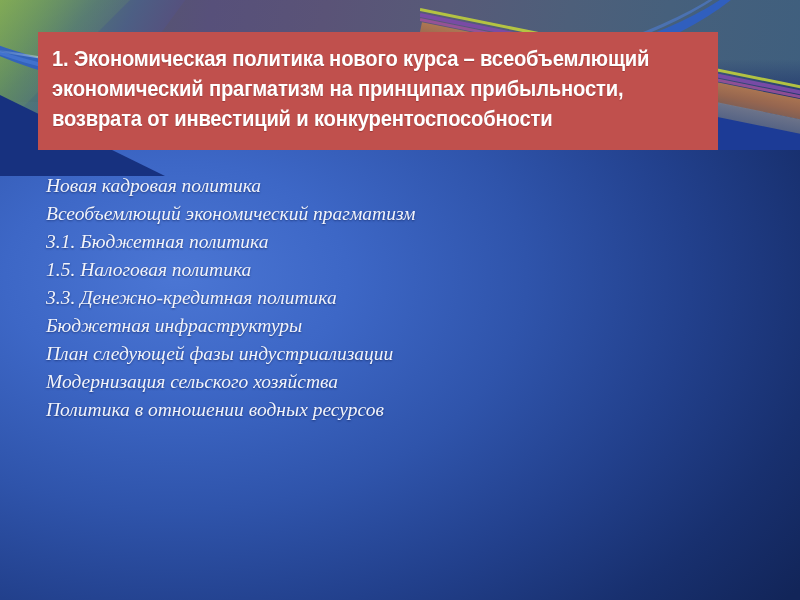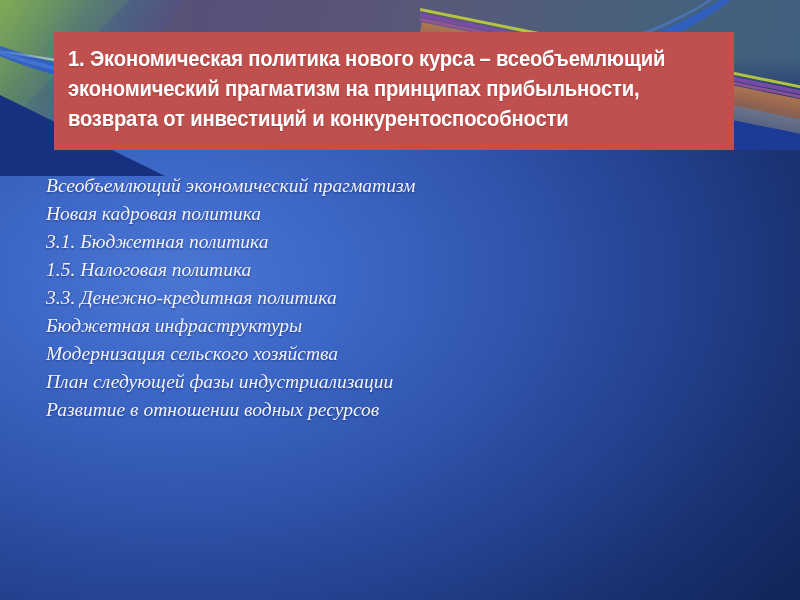--- a/index.html
+++ b/index.html
@@ -135,21 +135,20 @@
   .s-navy   { top: 88px;  height: 150px; background: #1c3b96; }
 
   
   .title-box {
     position: absolute;
     left: 38px; top: 32px;
     width: 680px; height: 118px;
     background: #c0504d;
     box-sizing: border-box;
     padding: 12px 14px 0 14px;
-    margin-left: 16px;
   }
   .title-text {
     margin: 0;
     color: #ffffff;
     font-family: "Liberation Sans", sans-serif;
     font-weight: bold;
     font-size: 21.5px;
     line-height: 30px;
     letter-spacing: -0.2px;
     transform: scaleX(0.94);
@@ -199,24 +198,24 @@
     <div class="stripe s-tan"></div>
     <div class="stripe s-gray"></div>
     <div class="stripe s-navy"></div>
   </div>
 
   <div class="title-box">
     <h1 class="title-text">1. Экономическая политика нового курса – всеобъемлющий экономический прагматизм на принципах прибыльности, возврата от инвестиций и конкурентоспособности</h1>
   </div>
 
   <div class="body-list">
+      <div class="list-line">Новая кадровая политика</div>
       <div class="list-line">Всеобъемлющий экономический прагматизм</div>
-      <div class="list-line">Новая кадровая политика</div>
       <div class="list-line">3.1. Бюджетная политика</div>
       <div class="list-line">1.5. Налоговая политика</div>
       <div class="list-line">3.3. Денежно-кредитная политика</div>
       <div class="list-line">Бюджетная инфраструктуры</div>
+      <div class="list-line">План следующей фазы индустриализации</div>
       <div class="list-line">Модернизация сельского хозяйства</div>
-      <div class="list-line">План следующей фазы индустриализации</div>
-      <div class="list-line">Развитие в отношении водных ресурсов</div>
+      <div class="list-line">Политика в отношении водных ресурсов</div>
     </div>
 
 </div>
 
 </body></html>

